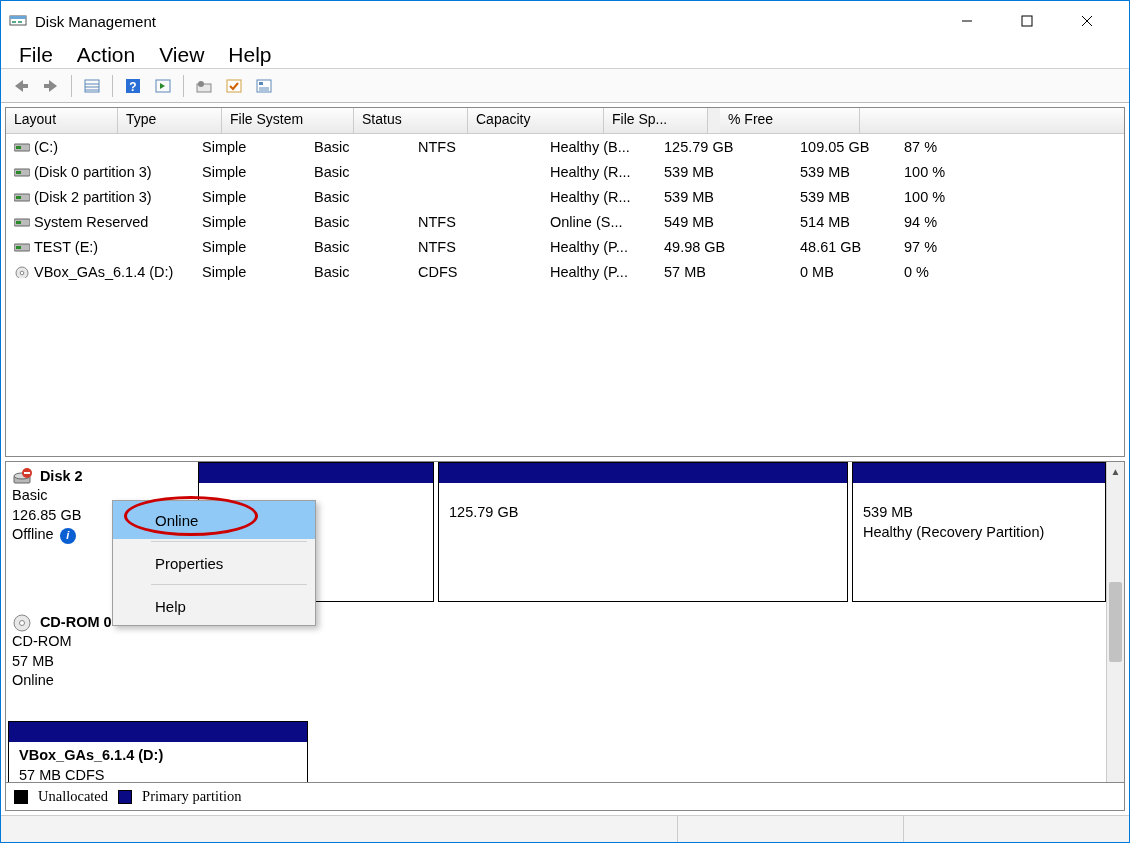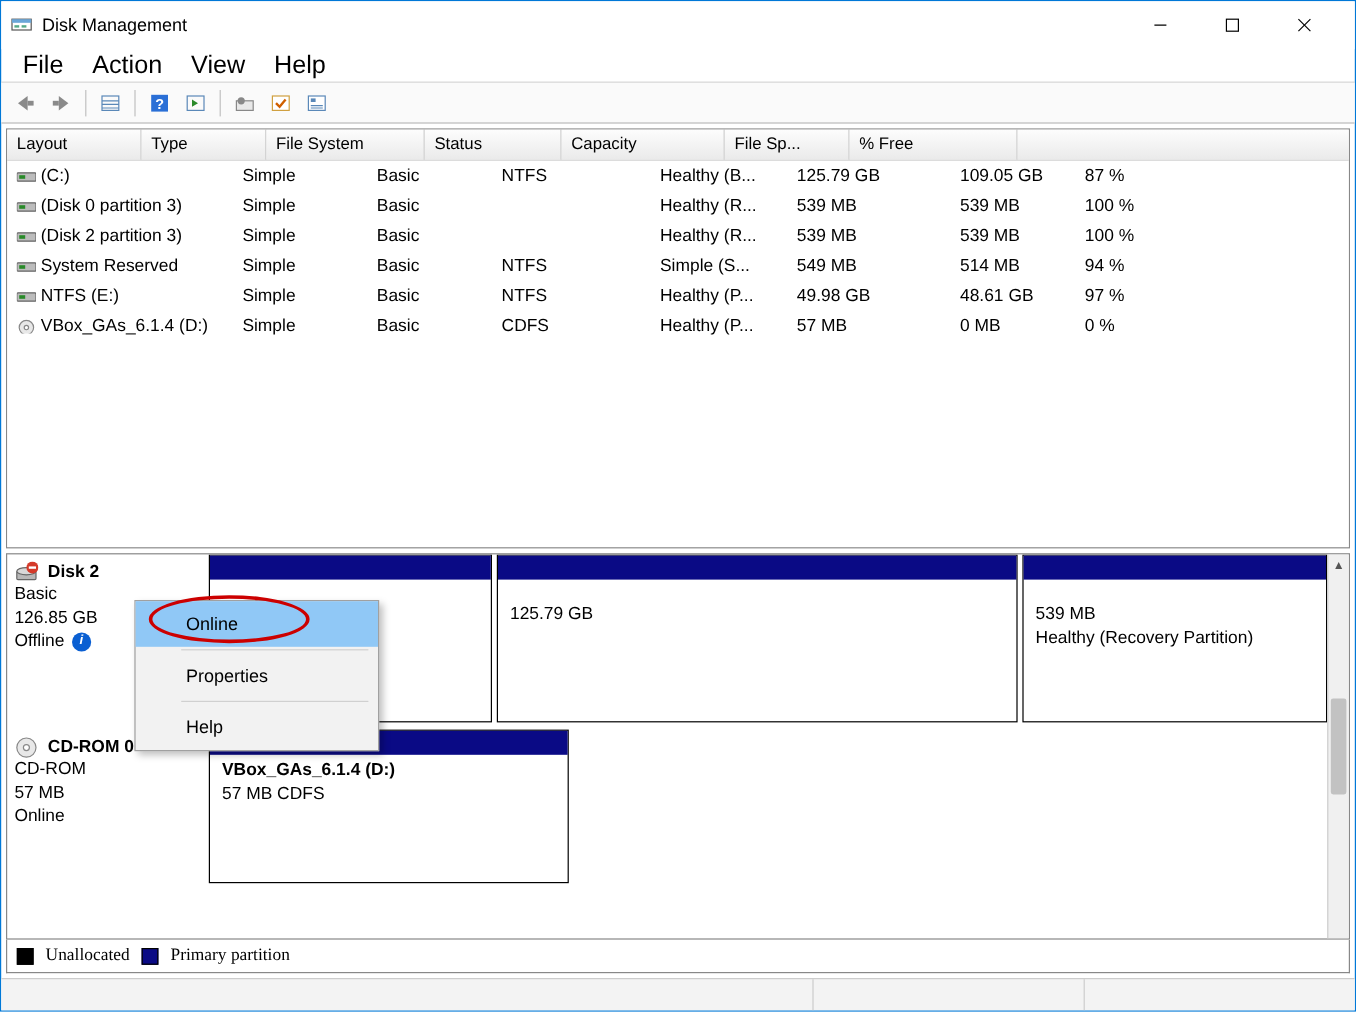--- a/index.html
+++ b/index.html
@@ -123,23 +123,24 @@
   .scroll-thumb {
     position:absolute; left:2px; right:2px; top:120px; height:80px;
     background:#c2c2c2; border-radius:2px;
   }
   .scroll-arrow { position:absolute; left:0; right:0; height:18px; display:flex;align-items:center;justify-content:center; font-size:10px; color:#555;}
   .scroll-arrow.up{top:0;}
 
   .disk-row {
     display:flex;
     margin:6px 18px 0 2px;
+    gap:24px;
   }
   .disk-row.row1 { height:140px; margin-top:0; }
-  .disk-row.row2 { height:128px; }
+  .disk-row.row2 { height:128px;flex-direction:column; }
   .disk-meta {
     width:166px; padding:6px 8px 6px 4px;
     position:relative;
   }
   .disk-meta .dicon { display:inline-block; vertical-align:middle; margin-right:4px;}
   .disk-meta .dtitle { font-weight:bold; font-size:14.5px;}
   .disk-meta .dline { font-size:14.5px; line-height:1.35;}
   .info-badge {
     display:inline-flex; width:16px; height:16px; border-radius:50%;
     background:#0a5fd2; color:#fff; align-items:center; justify-content:center;
@@ -312,21 +313,21 @@
 </div>
 
 <div class="vol-container">
   <div class="vol-header">
     <div class="col c-lay">Layout</div>
     <div class="col c-type">Type</div>
     <div class="col c-fs">File System</div>
     <div class="col c-stat">Status</div>
     <div class="col c-cap">Capacity</div>
     <div class="col c-free">File Sp...</div>
-    <div class="col c-pct" style="border-right:1px solid #ccc;">% Free</div>
+    <div class="col c-pct" style="border-right:1px solid #ccc;margin-left:12px;">% Free</div>
     <div class="col" style="flex:1;border-right:none;"></div>
   </div>
   <div class="vol-body" id="vol-body">
       <div class="vol-row">
         <div class="cell c-vol">
           <svg class="drive-ico" width="16" height="12">
             <rect x="0" y="3" width="16" height="7" rx="1" fill="#bcbcbc" stroke="#666"></rect>
             <rect x="2" y="5" width="5" height="3" fill="#2a8a2a"></rect>
           </svg>
           <span>(C:)</span>
@@ -375,32 +376,32 @@
         <div class="cell c-vol">
           <svg class="drive-ico" width="16" height="12">
             <rect x="0" y="3" width="16" height="7" rx="1" fill="#bcbcbc" stroke="#666"></rect>
             <rect x="2" y="5" width="5" height="3" fill="#2a8a2a"></rect>
           </svg>
           <span>System Reserved</span>
         </div>
         <div class="cell c-lay">Simple</div>
         <div class="cell c-type">Basic</div>
         <div class="cell c-fs">NTFS</div>
-        <div class="cell c-stat">Simple (S...</div>
+        <div class="cell c-stat">Online (S...</div>
         <div class="cell c-cap">549 MB</div>
         <div class="cell c-free">514 MB</div>
         <div class="cell c-pct">94 %</div>
       </div>
       <div class="vol-row">
         <div class="cell c-vol">
           <svg class="drive-ico" width="16" height="12">
             <rect x="0" y="3" width="16" height="7" rx="1" fill="#bcbcbc" stroke="#666"></rect>
             <rect x="2" y="5" width="5" height="3" fill="#2a8a2a"></rect>
           </svg>
-          <span>NTFS (E:)</span>
+          <span>TEST (E:)</span>
         </div>
         <div class="cell c-lay">Simple</div>
         <div class="cell c-type">Basic</div>
         <div class="cell c-fs">NTFS</div>
         <div class="cell c-stat">Healthy (P...</div>
         <div class="cell c-cap">49.98 GB</div>
         <div class="cell c-free">48.61 GB</div>
         <div class="cell c-pct">97 %</div>
       </div>
       <div class="vol-row">

